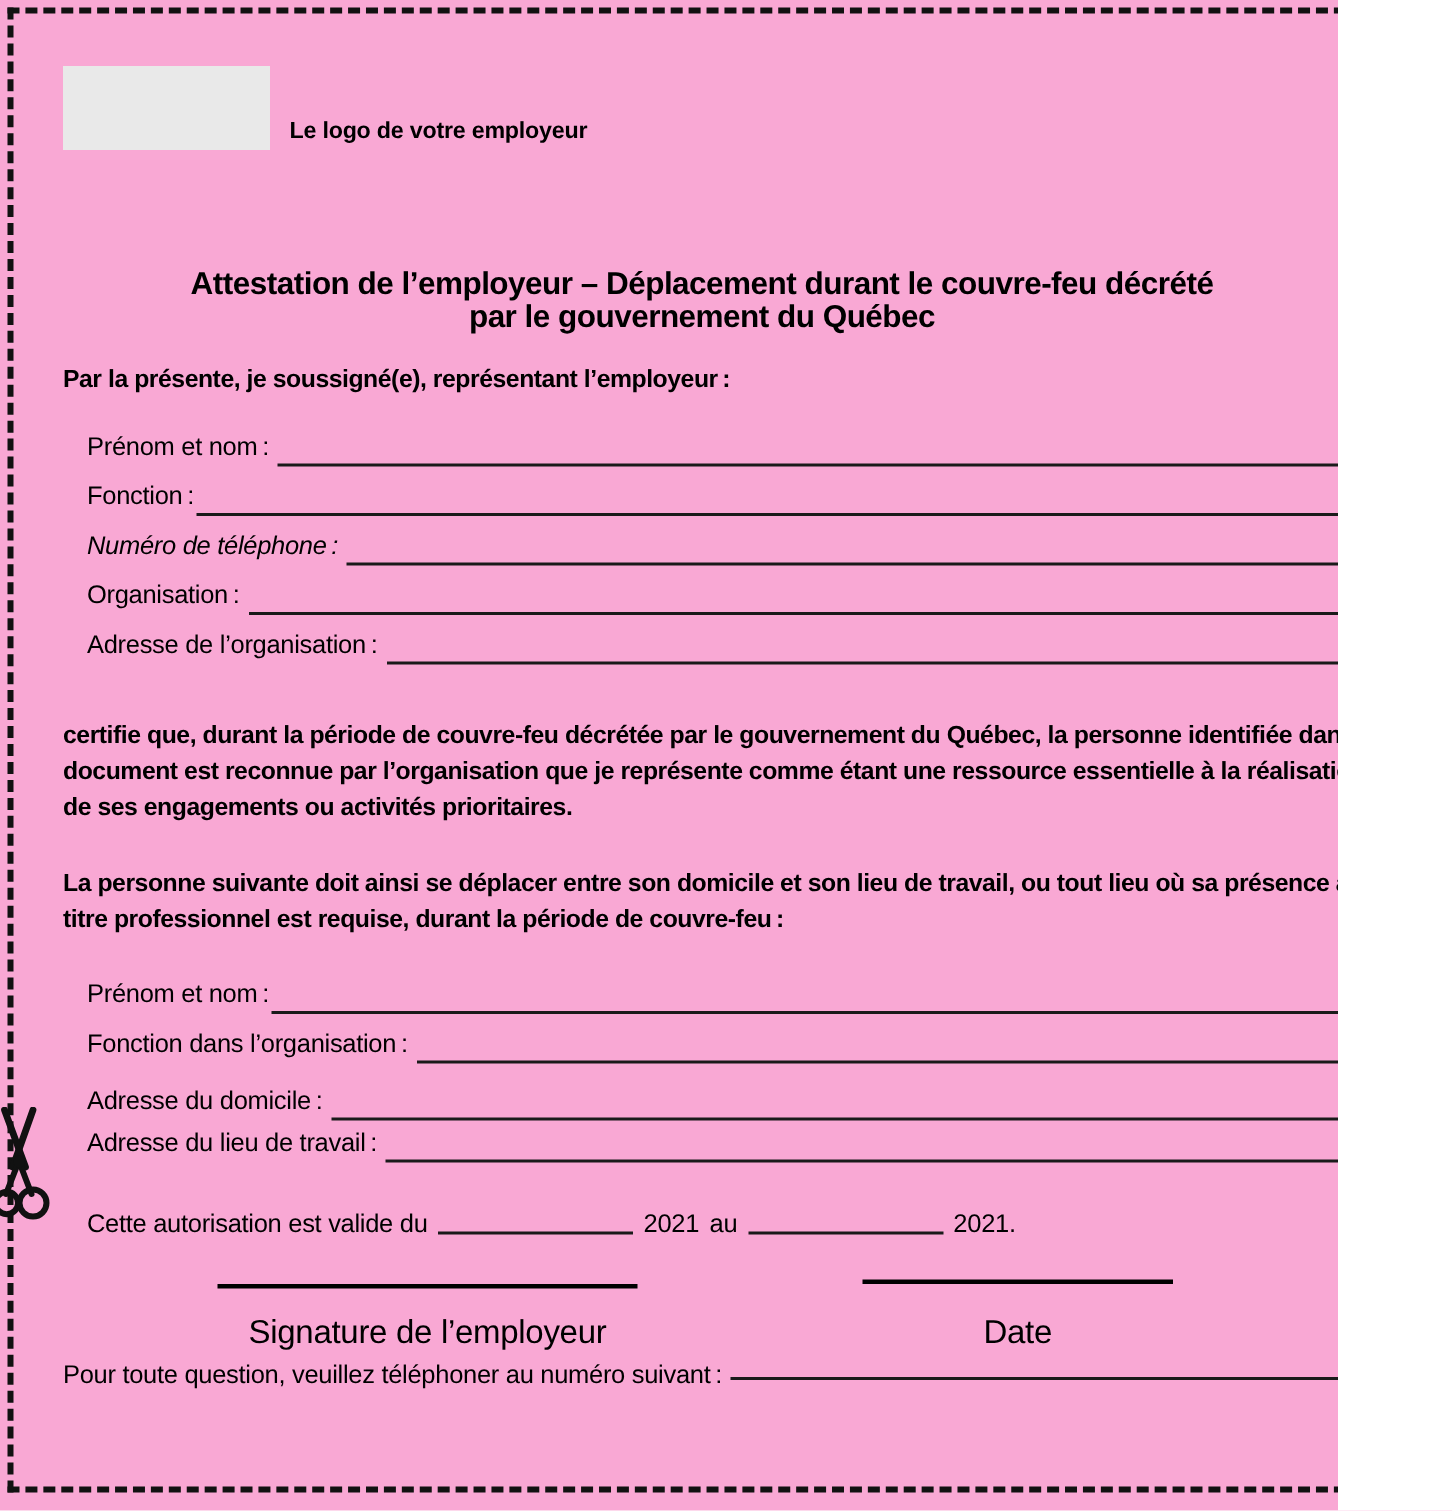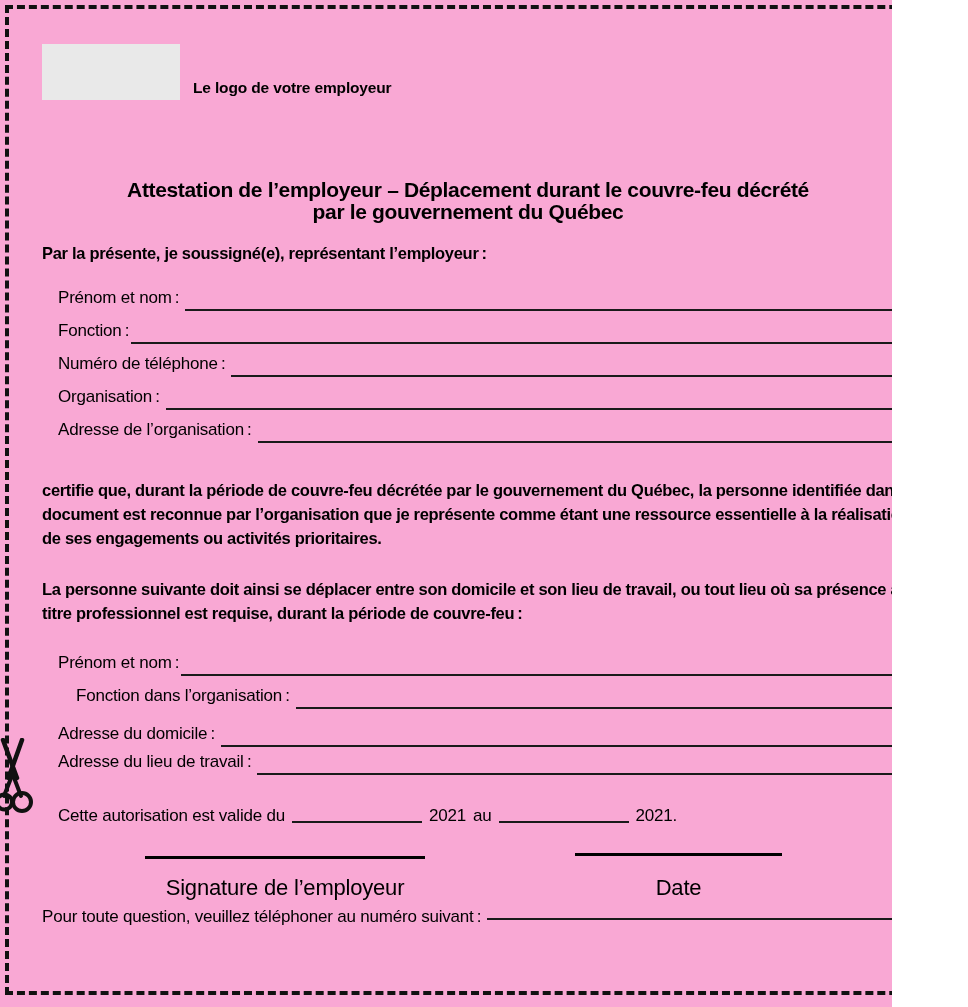--- a/index.html
+++ b/index.html
@@ -200,42 +200,42 @@
   <div class="para-bold p-intro">Par la présente, je soussigné(e), représentant l’employeur :</div>
 
   <div class="field" style="left:58px; top:285px; width:860px;">
     <span class="lbl">Prénom et nom :</span>
     <span class="rule"></span>
   </div>
   <div class="field tight" style="left:58px; top:318px; width:860px;text-align:right;">
     <span class="lbl">Fonction :</span>
     <span class="rule"></span>
   </div>
-  <div class="field" style="left:58px; top:351px; width:860px;">
+  <div class="field" style="left:58px; top:351px; width:860px;font-style:italic;">
     <span class="lbl">Numéro de téléphone :</span>
     <span class="rule"></span>
   </div>
   <div class="field" style="left:58px; top:384px; width:860px;">
     <span class="lbl">Organisation :</span>
     <span class="rule"></span>
   </div>
   <div class="field" style="left:58px; top:417px; width:860px;">
     <span class="lbl">Adresse de l’organisation :</span>
     <span class="rule"></span>
   </div>
 
   <div class="para-bold p-certif">certifie que, durant la période de couvre-feu décrétée par le gouvernement du Québec, la personne identifiée dans ce document est reconnue par l’organisation que je représente comme étant une ressource essentielle à la réalisation de ses engagements ou activités prioritaires.</div>
 
   <div class="para-bold p-suiv">La personne suivante doit ainsi se déplacer entre son domicile et son lieu de travail, ou tout lieu où sa présence à titre professionnel est requise, durant la période de couvre-feu :</div>
 
   <div class="field tight" style="left:58px; top:650px; width:860px;">
     <span class="lbl">Prénom et nom :</span>
     <span class="rule"></span>
   </div>
-  <div class="field" style="left:76px; top:683px; width:860px;">
+  <div class="field" style="left:58px; top:683px; width:860px;">
     <span class="lbl">Fonction dans l’organisation :</span>
     <span class="rule"></span>
   </div>
   <div class="field" style="left:58px; top:721px; width:860px;">
     <span class="lbl">Adresse du domicile :</span>
     <span class="rule"></span>
   </div>
   <div class="field" style="left:58px; top:749px; width:860px;">
     <span class="lbl">Adresse du lieu de travail :</span>
     <span class="rule"></span>

